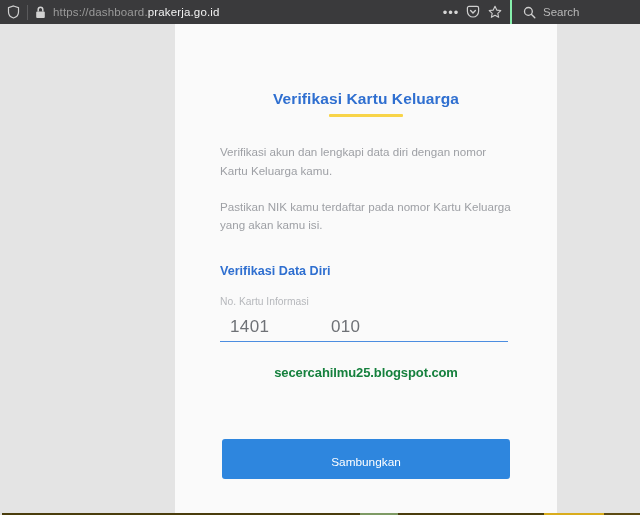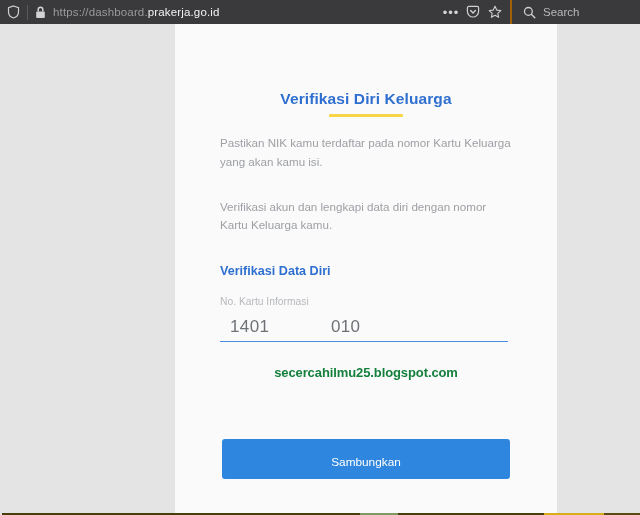--- a/index.html
+++ b/index.html
@@ -39,21 +39,21 @@
     letter-spacing: .15px;
   }
   #url-text .dim { color: #9a9a9a; }
   #ellipsis-icon { width: 22px; height: 24px; color: #d5d5d5; font-size: 13px; letter-spacing: 1px; }
   #pocket-icon { width: 22px; height: 24px; }
   #bookmark-star-icon { width: 22px; height: 24px; }
 
   #searchbar {
     flex: 1 1 auto;
     background: #3a3a3c;
-    border-left: 2px solid #a16207;
+    border-left: 2px solid #86efac;
     display: flex; align-items: center;
     padding-left: 9px;
     text-align: center;
   }
   #search-magnifier-icon { width: 16px; height: 24px; margin-right: 6px; }
   #search-placeholder { font-size: 11.5px; color: #b9b9b9; }
 
   
   #page {
     position: absolute; top: 24px; left: 0;
@@ -200,26 +200,26 @@
     </span>
     <span id="search-placeholder">Search</span>
   </div>
 </div>
 
 <div id="page">
   <div id="page-card">
     <div id="content">
 
       <div id="title-wrap">
-        <div id="page-title">Verifikasi Diri Keluarga</div>
+        <div id="page-title">Verifikasi Kartu Keluarga</div>
         <div id="title-underline"></div>
       </div>
 
+      <p class="para" id="para-1">Verifikasi akun dan lengkapi data diri dengan nomor Kartu Keluarga kamu.</p>
       <p class="para" id="para-2">Pastikan NIK kamu terdaftar pada nomor Kartu Keluarga yang akan kamu isi.</p>
-      <p class="para" id="para-1">Verifikasi akun dan lengkapi data diri dengan nomor Kartu Keluarga kamu.</p>
 
       <div id="section-heading">Verifikasi Data Diri</div>
 
       <div id="field-label">No. Kartu Informasi</div>
 
       <input id="kk-input" type="text" value="1401            010" style="">
 
       <div id="watermark">secercahilmu25.blogspot.com</div>
 
       <button id="submit-button">Sambungkan</button>

